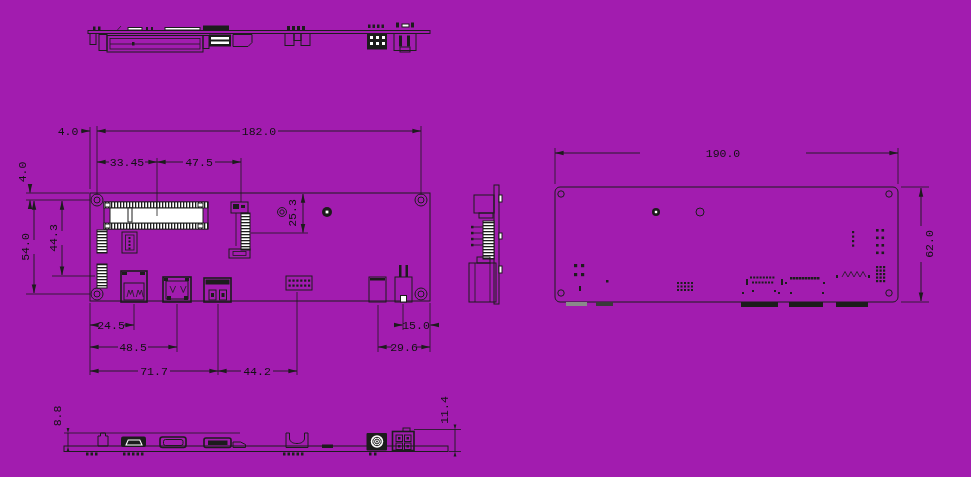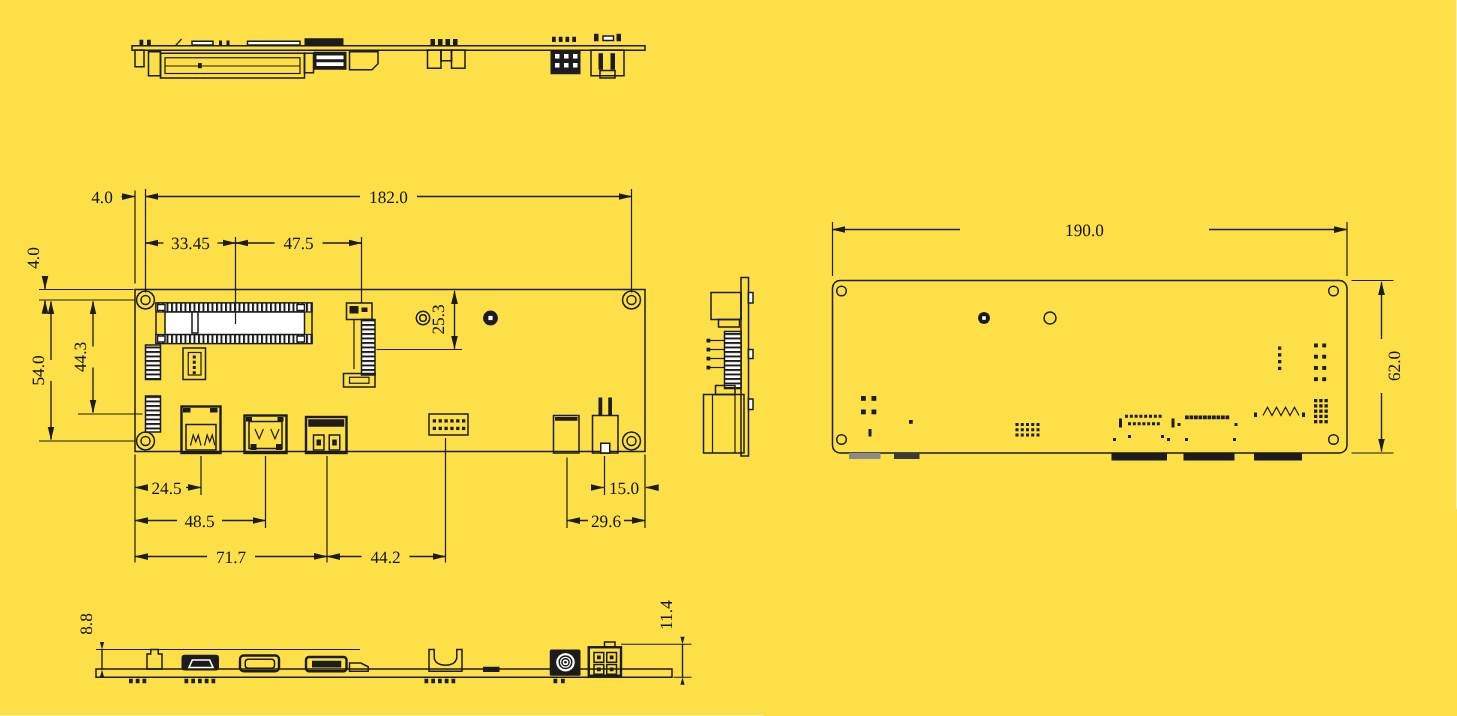--- a/index.html
+++ b/index.html
@@ -1,17 +1,17 @@
 <!DOCTYPE html>
 <html><head>
 <meta charset="utf-8">
 <style>
   html,body{margin:0;padding:0;background:#fff;}
-  .canvas{position:relative;width:971px;height:477px;background:#fde047;overflow:hidden;
-          font-family:Liberation Serif, serif;}
+  .canvas{position:relative;width:971px;height:477px;background:#a21caf;overflow:hidden;
+          font-family:Liberation Mono, monospace;}
   svg{position:absolute;left:0;top:0;}
   .ln{stroke:#1c1c1c;stroke-width:1;fill:none;}
   .lnthick{stroke:#1c1c1c;stroke-width:1.6;fill:none;}
   .lnthin{stroke:#1c1c1c;stroke-width:0.8;fill:none;}
   .dim{stroke:#1c1c1c;stroke-width:0.9;fill:none;}
   .ext{stroke:#1c1c1c;stroke-width:0.8;fill:none;}
   .fillb{fill:#1c1c1c;stroke:none;}
   .fillw{fill:#ffffff;stroke:#1c1c1c;stroke-width:1;}
   .dimtext{font-size:11.5px;fill:#111;text-anchor:middle;}
 </style>

